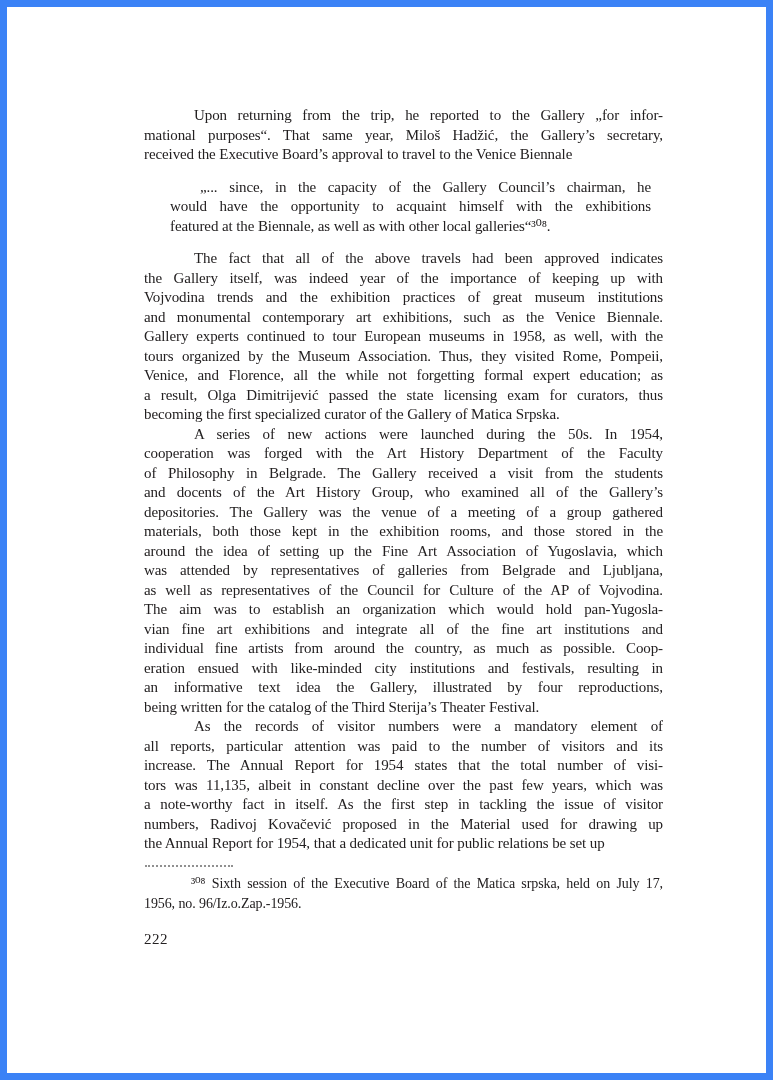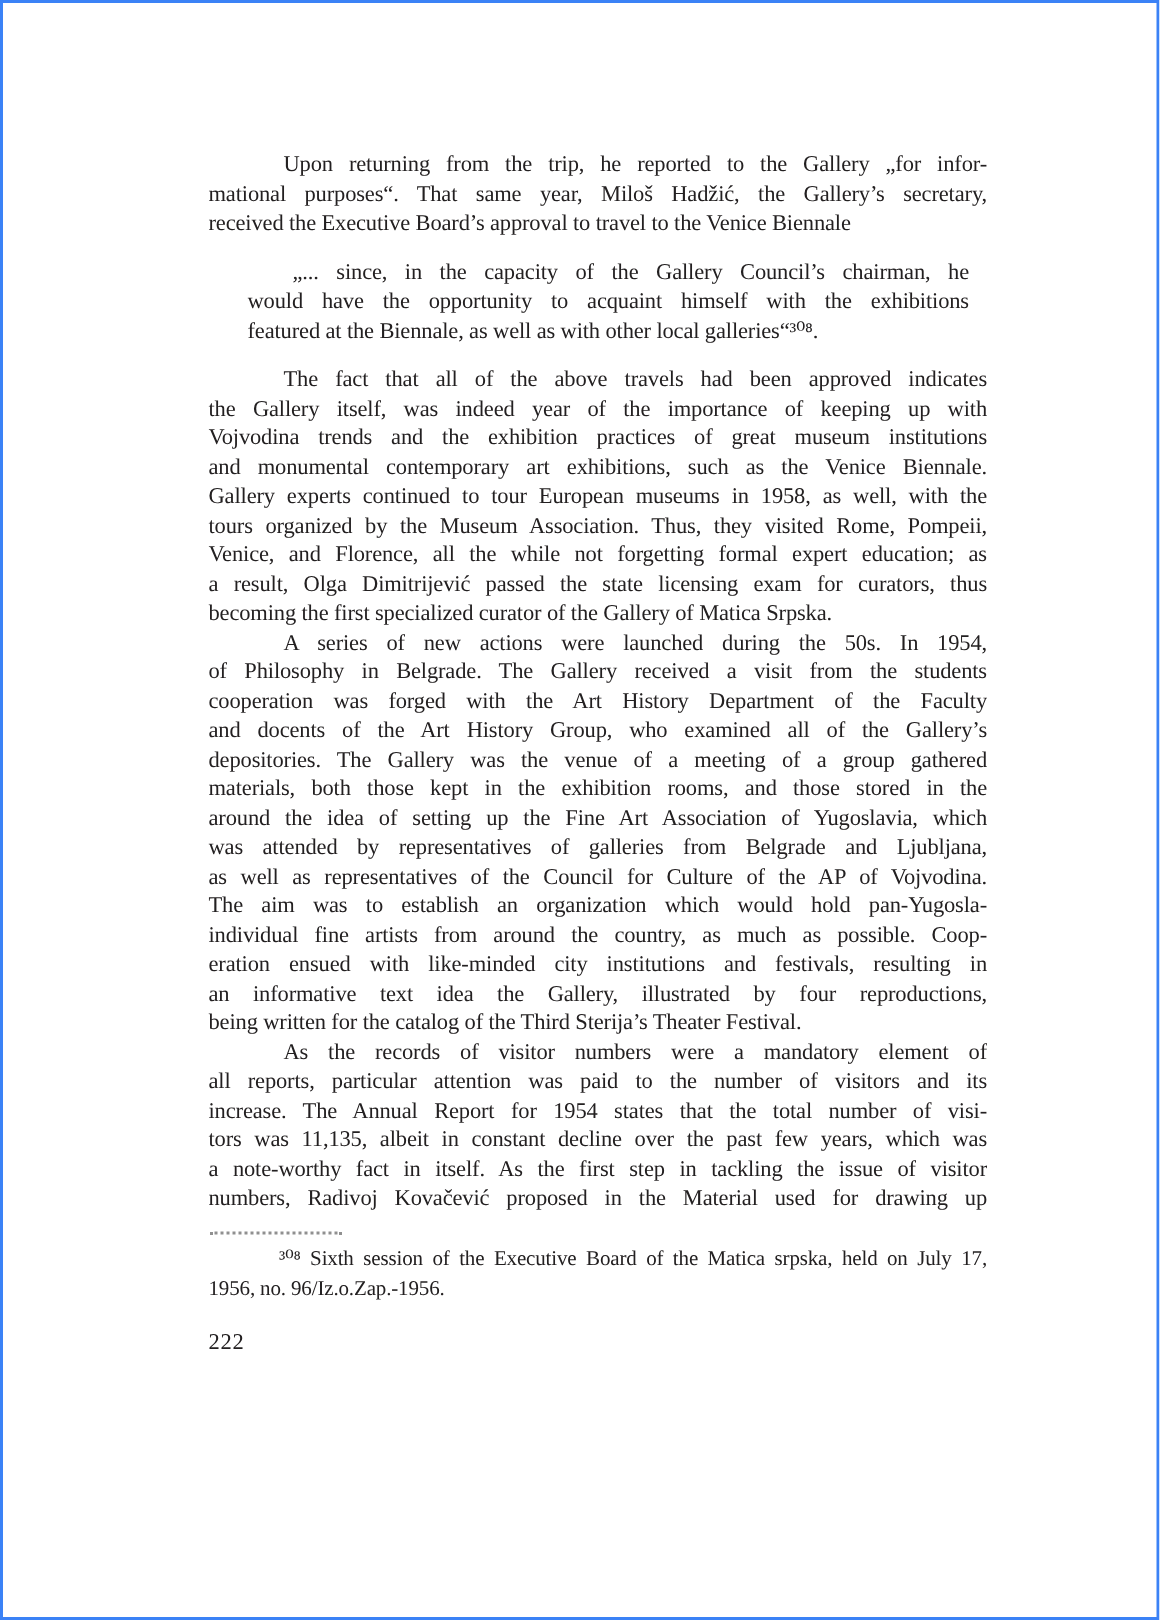--- a/index.html
+++ b/index.html
@@ -6,21 +6,21 @@
     margin: 0;
     padding: 0;
     background: #ffffff;
   }
   .page {
     position: relative;
     width: 773px;
     height: 1080px;
     background: #ffffff;
     box-sizing: border-box;
-    border: 2px solid #3b82f6;
+    border: 7px solid #3b82f6;
     font-family: "Liberation Serif", "DejaVu Serif", serif;
     color: #232021;
     overflow: hidden;
   }
   .text-block {
     position: absolute;
     left: 137px;
     top: 99px;
     width: 519px;
     font-size: 15px;
@@ -83,42 +83,44 @@
       <div class="tl">and monumental contemporary art exhibitions, such as the Venice Biennale.</div>
       <div class="tl">Gallery experts continued to tour European museums in 1958, as well, with the</div>
       <div class="tl">tours organized by the Museum Association. Thus, they visited Rome, Pompeii,</div>
       <div class="tl">Venice, and Florence, all the while not forgetting formal expert education; as</div>
       <div class="tl">a result, Olga Dimitrijević passed the state licensing exam for curators, thus</div>
       <div class="tl end">becoming the first specialized curator of the Gallery of Matica Srpska.</div>
     </div>
 
     <div class="para">
       <div class="tl ind">A series of new actions were launched during the 50s. In 1954,</div>
+      <div class="tl">cooperation was forged with the Art History Department of the Faculty</div>
       <div class="tl">of Philosophy in Belgrade. The Gallery received a visit from the students</div>
-      <div class="tl">cooperation was forged with the Art History Department of the Faculty</div>
       <div class="tl">and docents of the Art History Group, who examined all of the Gallery’s</div>
       <div class="tl">depositories. The Gallery was the venue of a meeting of a group gathered</div>
       <div class="tl">materials, both those kept in the exhibition rooms, and those stored in the</div>
       <div class="tl">around the idea of setting up the Fine Art Association of Yugoslavia, which</div>
       <div class="tl">was attended by representatives of galleries from Belgrade and Ljubljana,</div>
       <div class="tl">as well as representatives of the Council for Culture of the AP of Vojvodina.</div>
       <div class="tl">The aim was to establish an organization which would hold pan-Yugosla-</div>
+      <div class="tl">vian fine art exhibitions and integrate all of the fine art institutions and</div>
       <div class="tl">individual fine artists from around the country, as much as possible. Coop-</div>
       <div class="tl">eration ensued with like-minded city institutions and festivals, resulting in</div>
       <div class="tl">an informative text idea the Gallery,  illustrated by four reproductions,</div>
       <div class="tl end">being written for the catalog of the Third Sterija’s Theater Festival.</div>
     </div>
 
     <div class="para">
       <div class="tl ind">As the records of visitor numbers were a mandatory element of</div>
       <div class="tl">all reports, particular attention was paid to the number of visitors and its</div>
       <div class="tl">increase. The Annual Report for 1954 states that the total number of visi-</div>
       <div class="tl">tors was 11,135, albeit in constant decline over the past few years, which was</div>
       <div class="tl">a note-worthy fact in itself. As the first step in tackling the issue of visitor</div>
       <div class="tl">numbers, Radivoj Kovačević proposed in the Material used for drawing up</div>
+      <div class="tl end">the Annual Report for 1954, that a dedicated unit for public relations be set up</div>
     </div>
 
     <div class="fn-sep"></div>
 
     <div class="footnote">
       <div class="tl ind">³⁰⁸ Sixth session of the Executive Board of the Matica srpska, held on July 17,</div>
       <div class="tl end">1956, no. 96/Iz.o.Zap.-1956.</div>
     </div>
 
     <div class="page-number">222</div>

